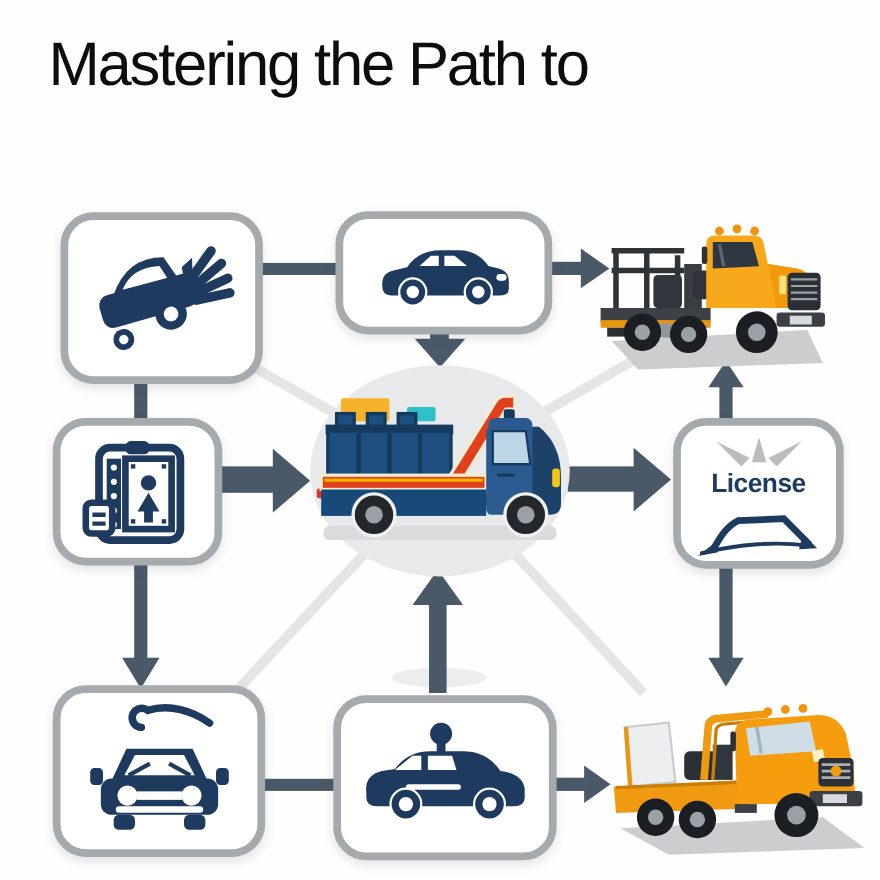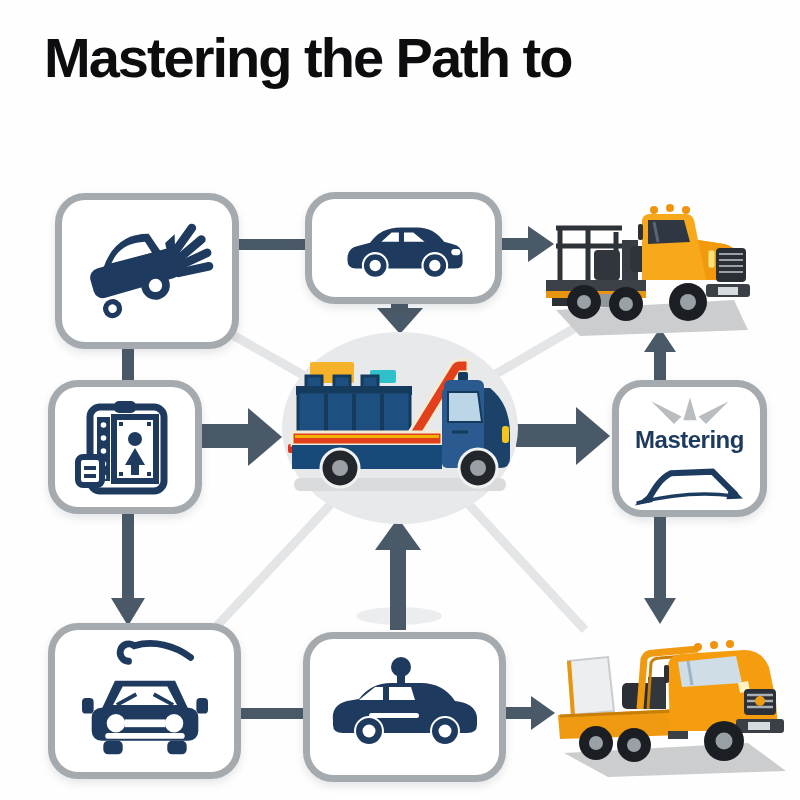--- a/index.html
+++ b/index.html
@@ -1,19 +1,19 @@
 <!DOCTYPE html>
 <html><head>
 <meta charset="utf-8">
 <style>
   html,body{margin:0;padding:0;background:#ffffff;}
   #page{position:relative;width:800px;height:800px;background:#fefefe;overflow:hidden;
         font-family:"Liberation Sans", sans-serif;}
   
-  #title{position:absolute;left:44px;top:26px;z-index:6;color:#0d0d0f;font-weight:700;
+  #title{position:absolute;left:44px;top:26px;z-index:6;color:#0d0d0f;font-weight:400;
          font-size:56px;line-height:1.13;letter-spacing:-2px;}
   
   #diagonals{position:absolute;left:0;top:0;z-index:1;}
   
   .line{position:absolute;background:#4a5968;z-index:2;}
   .ah{position:absolute;width:0;height:0;z-index:2;}
   .shadow-ell{position:absolute;background:#ebedee;border-radius:50%;z-index:2;}
   
   #ellipse{position:absolute;left:282px;top:332px;width:236px;height:192px;background:#e8e9eb;
            border-radius:50%;z-index:3;display:flex;align-items:center;justify-content:center;}
@@ -211,21 +211,21 @@
       <line x1="14" y1="79" x2="26" y2="79" stroke="#1e3a5e" stroke-width="4"></line>
     </svg>
   </div>
 
   <div class="node-box" style="left:612px;top:380px;width:141px;height:123px">
     <svg width="110" height="34" viewBox="0 0 110 36">
       <polygon points="14,12 46,28 38,36" fill="#b9bdc0"></polygon>
       <polygon points="96,12 64,28 72,36" fill="#b9bdc0"></polygon>
       <polygon points="48,32 55,8 62,32" fill="#b9bdc0"></polygon>
     </svg>
-    <div id="iscesine-label">Mastering</div>
+    <div id="iscesine-label">License</div>
     <svg width="128" height="52" viewBox="0 0 140 60">
       <path d="M22,50 C30,36 36,26 48,20 L96,18 L122,44" fill="none" stroke="#1d3a5f" stroke-width="7" stroke-linecap="round"></path>
       <polygon points="116,34 131,49 112,50" fill="#1d3a5f"></polygon>
       <path d="M10,54 C50,44 90,42 120,46" fill="none" stroke="#1d3a5f" stroke-width="4" stroke-linecap="round"></path>
       <polygon points="6,57 24,43 27,53" fill="#1d3a5f"></polygon>
     </svg>
   </div>
 
   <div class="node-box" style="left:48px;top:623px;width:179px;height:142px">
     <svg width="150" height="126" viewBox="0 0 150 130">

